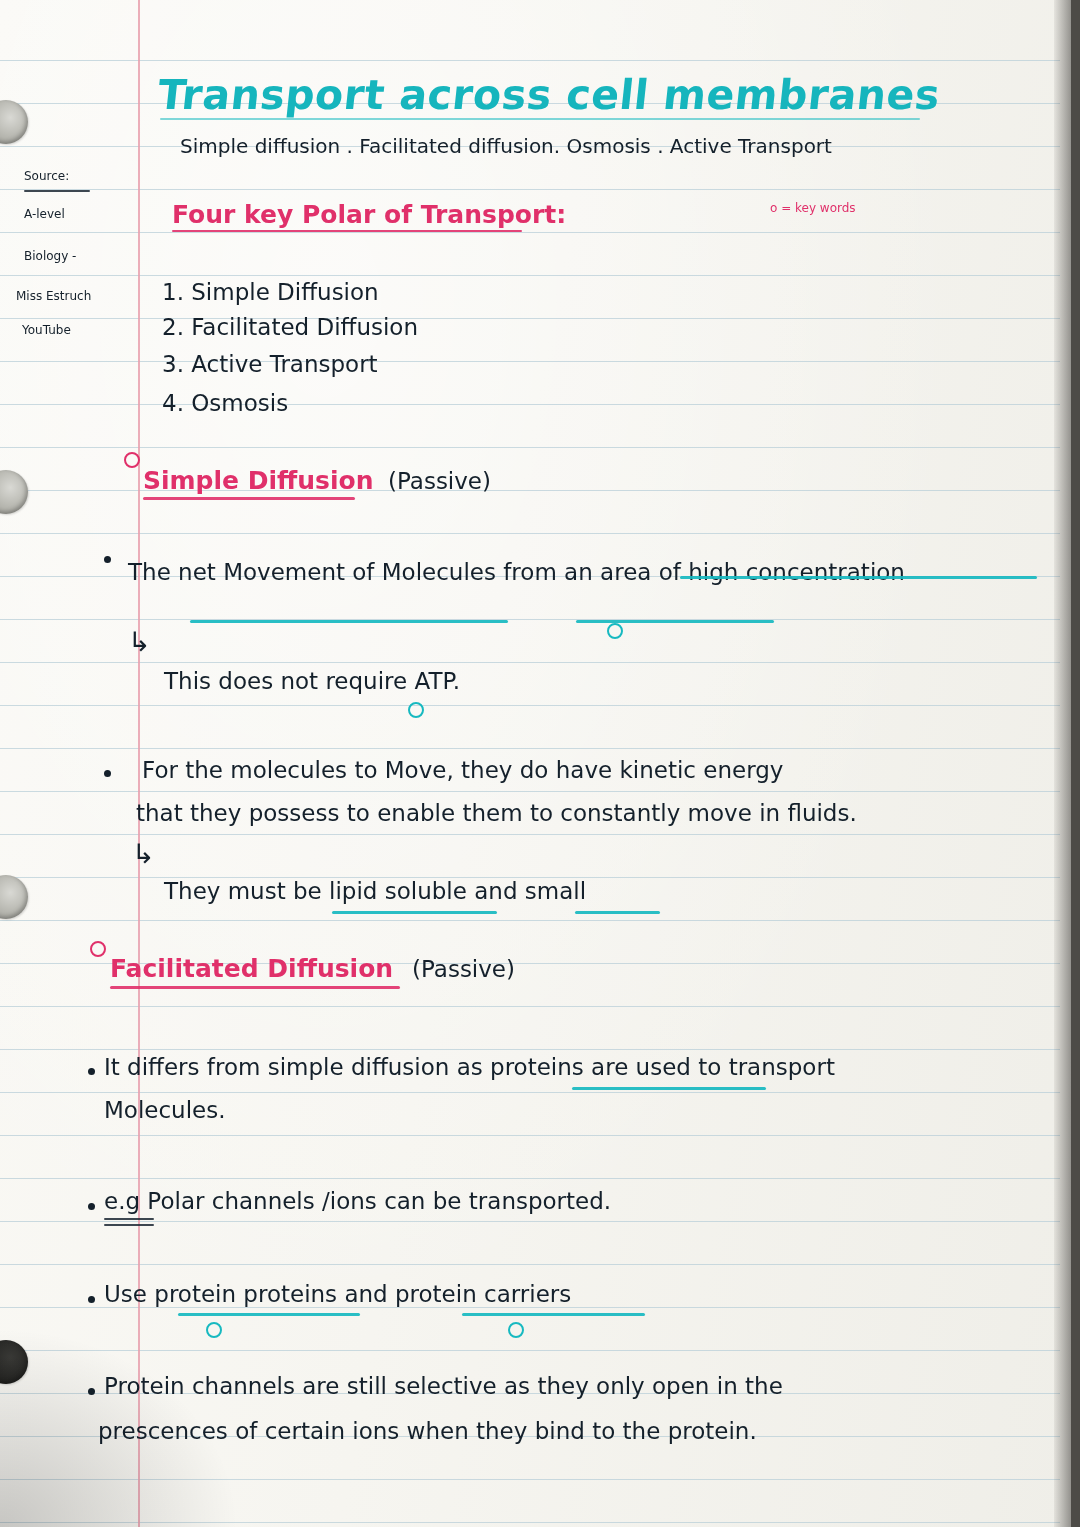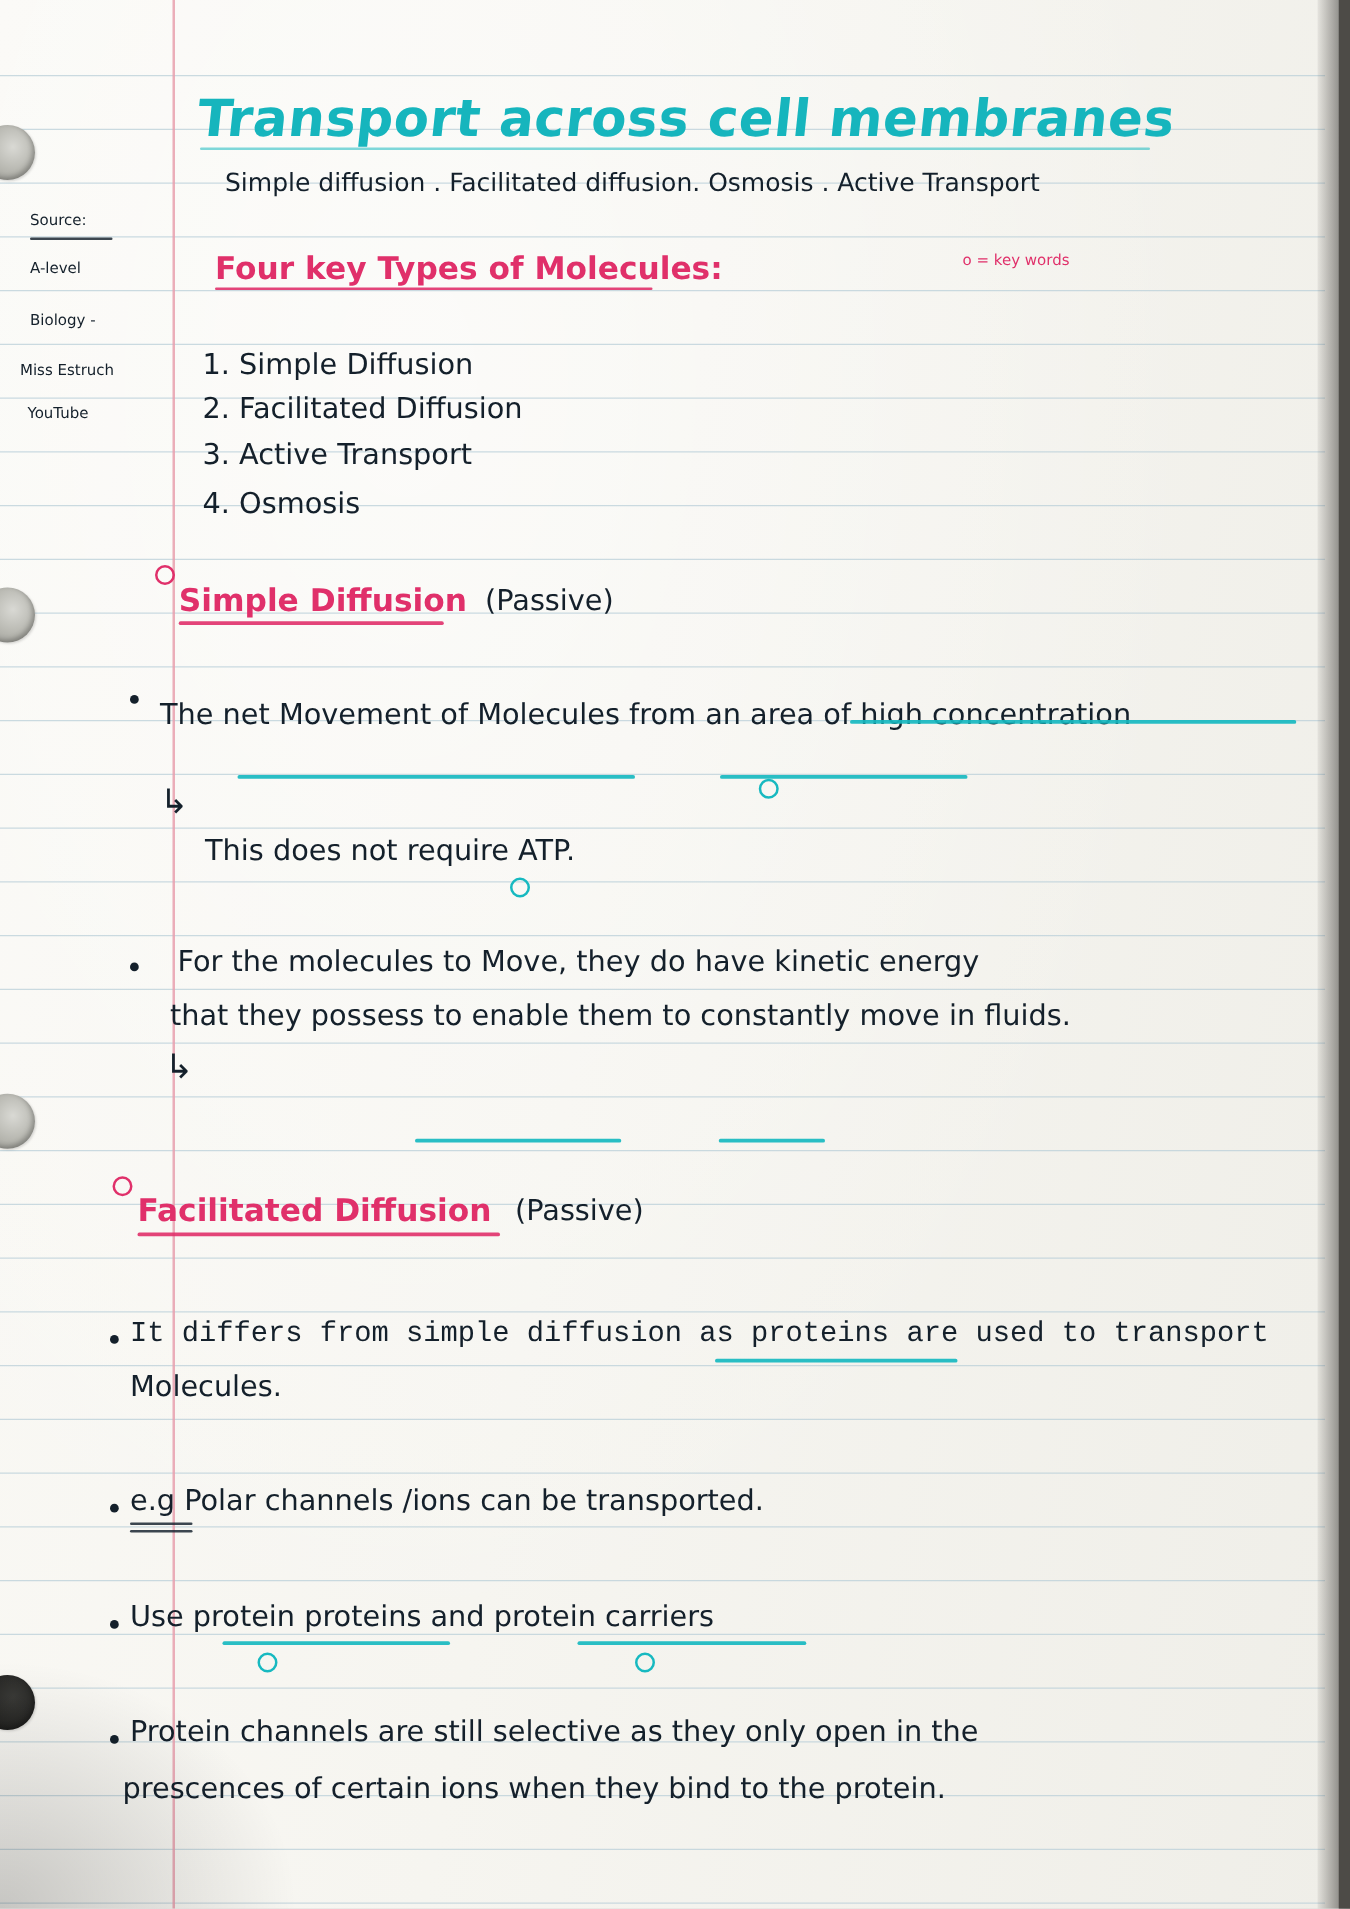--- a/index.html
+++ b/index.html
@@ -222,21 +222,21 @@
   <div class="hw small ink-black" style="left:24px; top:170px;">Source:</div>
   <div class="u u-black" style="left:24px; top:190px; width:66px;"></div>
 
   <div class="hw small ink-black" style="left:24px; top:208px;">A-level</div>
   <div class="hw small ink-black" style="left:24px; top:250px;">Biology -</div>
   <div class="hw small ink-black" style="left:16px; top:290px;">Miss Estruch</div>
   <div class="hw small ink-black" style="left:22px; top:324px;">YouTube</div>
 
   <div class="hw small ink-pink" style="left:770px; top:202px;">o = key words</div>
 
-  <div class="hw heading ink-pink" style="left:172px; top:202px;">Four key Types of Molecules:</div>
+  <div class="hw heading ink-pink" style="left:172px; top:202px;">Four key Polar of Transport:</div>
   <div class="u u-pink" style="left:172px; top:230px; width:350px; height:2px;"></div>
 
   <div class="hw body ink-black" style="left:162px; top:281px;">1.  Simple Diffusion</div>
   <div class="hw body ink-black" style="left:162px; top:316px;">2.  Facilitated Diffusion</div>
   <div class="hw body ink-black" style="left:162px; top:353px;">3.  Active Transport</div>
   <div class="hw body ink-black" style="left:162px; top:392px;">4.  Osmosis</div>
 
   <div class="keymark" style="left:124px; top:452px;"></div>
   <div class="hw heading ink-pink" style="left:143px; top:468px;">Simple Diffusion</div>
   <div class="u u-pink" style="left:143px; top:497px; width:212px; height:3px;"></div>
@@ -251,30 +251,31 @@
 
   <div class="arrow" style="left:128px; top:626px;">↳</div>
   <div class="hw body ink-black" style="left:164px; top:670px;">This does not require ATP.</div>
   <div class="keymark teal" style="left:408px; top:702px;"></div>
 
   <div class="bullet" style="left:104px; top:770px;"></div>
   <div class="hw body ink-black" style="left:142px; top:759px;">For the molecules to Move, they do have kinetic energy</div>
   <div class="hw body ink-black" style="left:136px; top:802px;">that they possess to enable them to constantly move in fluids.</div>
 
   <div class="arrow" style="left:132px; top:838px;">↳</div>
+  <div class="hw body ink-black" style="left:164px; top:880px;">They must be lipid soluble and small</div>
   <div class="u u-teal" style="left:332px; top:911px; width:165px;"></div>
   <div class="u u-teal" style="left:575px; top:911px; width:85px;"></div>
 
   <div class="keymark" style="left:90px; top:941px;"></div>
   <div class="hw heading ink-pink" style="left:110px; top:956px;">Facilitated Diffusion</div>
   <div class="u u-pink" style="left:110px; top:986px; width:290px; height:3px;"></div>
   <div class="hw body ink-black" style="left:412px; top:958px;">(Passive)</div>
 
   <div class="bullet" style="left:88px; top:1068px;"></div>
-  <div class="hw body ink-black" style="left:104px; top:1056px;font-family:Liberation Mono, monospace;">It differs from simple diffusion as proteins are used to transport</div>
+  <div class="hw body ink-black" style="left:104px; top:1056px;">It differs from simple diffusion as proteins are used to transport</div>
   <div class="u u-teal" style="left:572px; top:1087px; width:194px;"></div>
   <div class="hw body ink-black" style="left:104px; top:1099px;">Molecules.</div>
 
   <div class="bullet" style="left:88px; top:1203px;"></div>
   <div class="hw body ink-black" style="left:104px; top:1190px;">e.g  Polar channels /ions can be transported.</div>
   <div class="u u-black" style="left:104px; top:1218px; width:50px;"></div>
   <div class="u u-black" style="left:104px; top:1224px; width:50px;"></div>
 
   <div class="bullet" style="left:88px; top:1296px;"></div>
   <div class="hw body ink-black" style="left:104px; top:1283px;">Use protein proteins and protein carriers</div>

